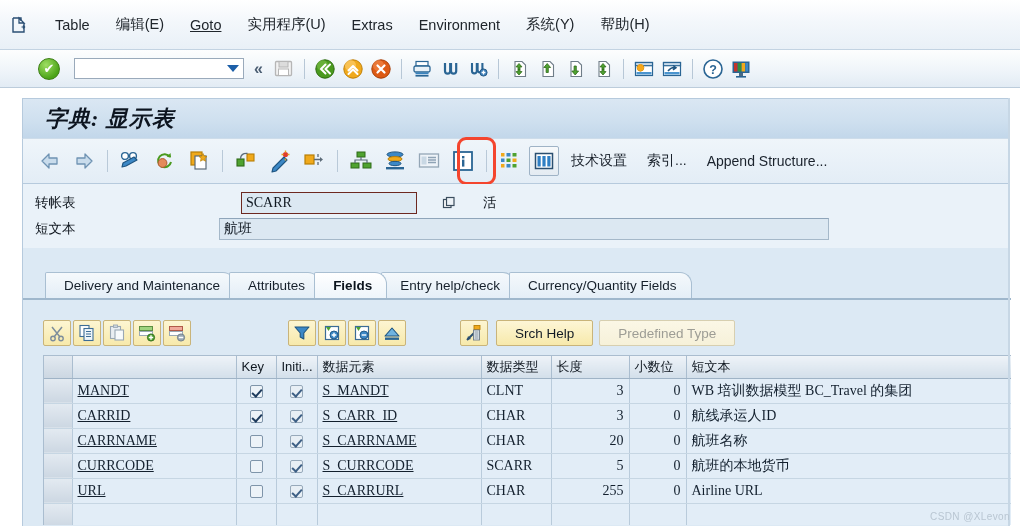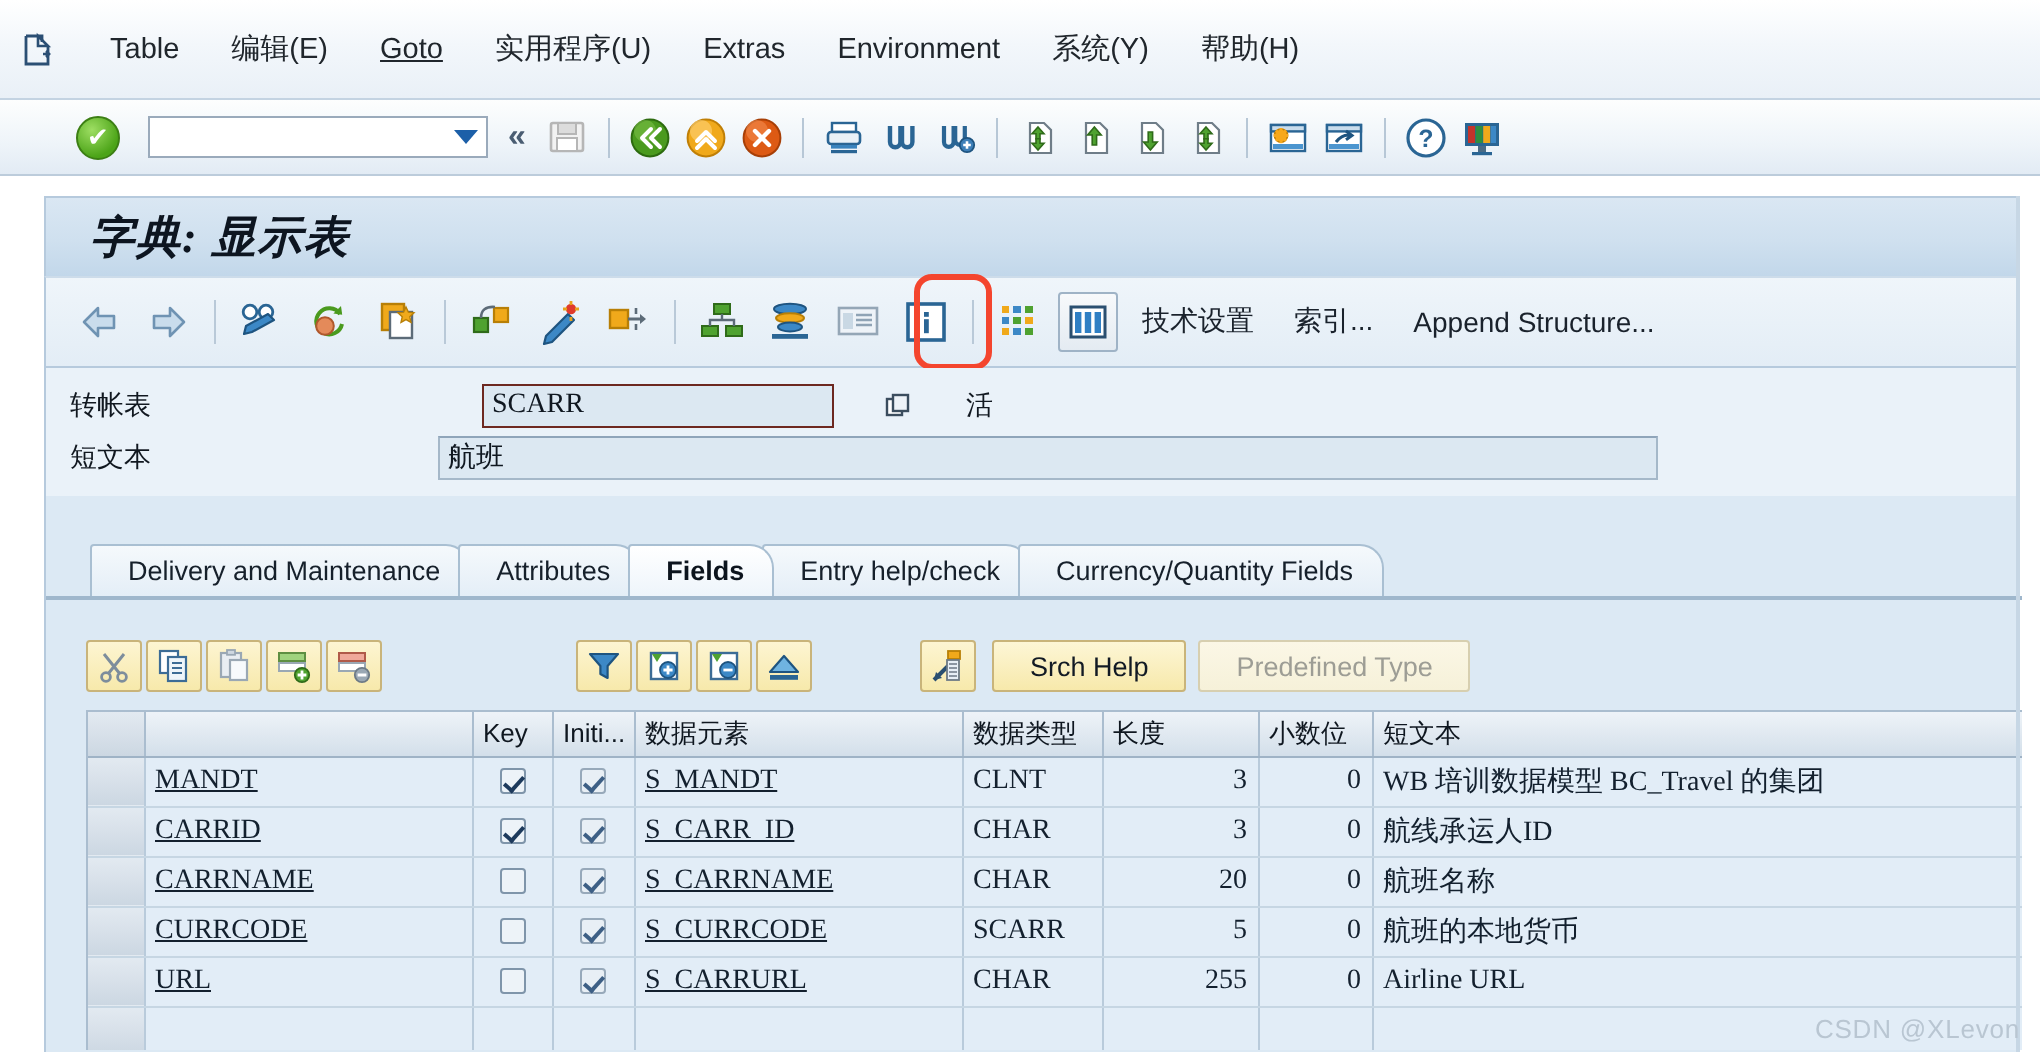--- a/index.html
+++ b/index.html
@@ -238,21 +238,21 @@
   .vsb {
     position: absolute; left: 1008px; top: 98px; width: 2px; height: 428px;
     background: #c7d7e5;
   }
   .leftedge {
     position: absolute; left: 0; top: 88px; width: 22px; height: 438px;
     background: #ffffff;
   }
   .watermark {
     position: absolute; right: 10px; bottom: 4px;
-    font-size: 13px; color: #b9c6d2; letter-spacing: .4px;
+    font-size: 10px; color: #b9c6d2; letter-spacing: .4px;
   }
 
   
   svg { display: block; }
 </style>
 </head>
 <body>
 
 <div id="app">
 

